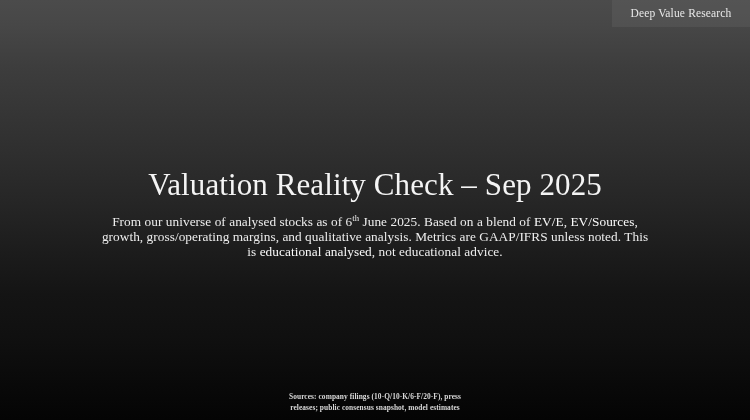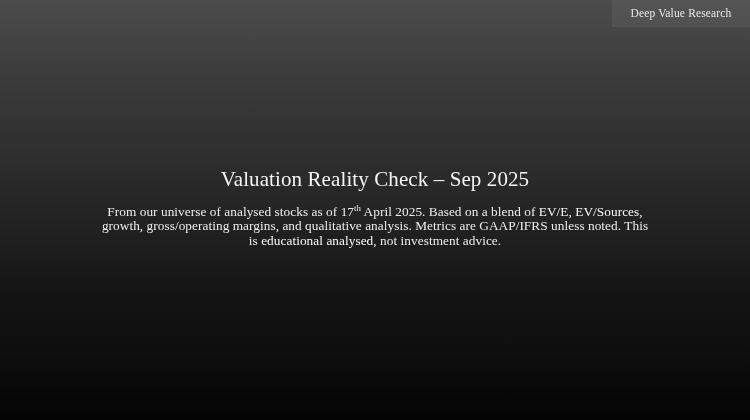--- a/index.html
+++ b/index.html
@@ -58,21 +58,21 @@
   #hero {
     position: absolute;
     left: 0;
     top: 168px;
     width: 750px;
     text-align: center;
   }
 
   #slide-title {
     font-family: "Liberation Serif", serif;
-    font-size: 21px;
+    font-size: 31px;
     font-weight: 400;
     line-height: 1.08;
     color: #f4f4f4;
     letter-spacing: 0.1px;
     margin: 0;
     padding: 0;
   }
 
   #subtitle {
     margin: 14px auto 0 auto;
@@ -120,20 +120,22 @@
 <div id="slide">
 
   <div id="brand-badge">
     <span class="brand-text">Deep Value Research</span>
   </div>
 
   <div id="hero">
 
     <h1 id="slide-title">Valuation Reality Check – Sep 2025</h1>
 
-    <p id="subtitle"><span>From our universe of analysed stocks as of 17</span><sup>th</sup><span> April 2025. Based on a blend of </span><b>EV/E</b><span>, </span><b>EV/Sources</b><span>, growth, gross/operating margins, and qualitative analysis. Metrics are GAAP/IFRS unless noted. This is </span><b>educational analysed</b><span>, not investment advice.</span></p>
+    <p id="subtitle"><span>From our universe of analysed stocks as of 6</span><sup>th</sup><span> June 2025. Based on a blend of </span><b>EV/E</b><span>, </span><b>EV/Sources</b><span>, growth, gross/operating margins, and qualitative analysis. Metrics are GAAP/IFRS unless noted. This is </span><b>educational analysed</b><span>, not educational advice.</span></p>
 
   </div>
 
   <div id="sources">
+    <span class="src-line">Sources: company filings (10-Q/10-K/6-F/20-F), press</span>
+    <span class="src-line">releases; public consensus snapshot, model estimates</span>
   </div>
 
 </div>
 
 </body></html>

